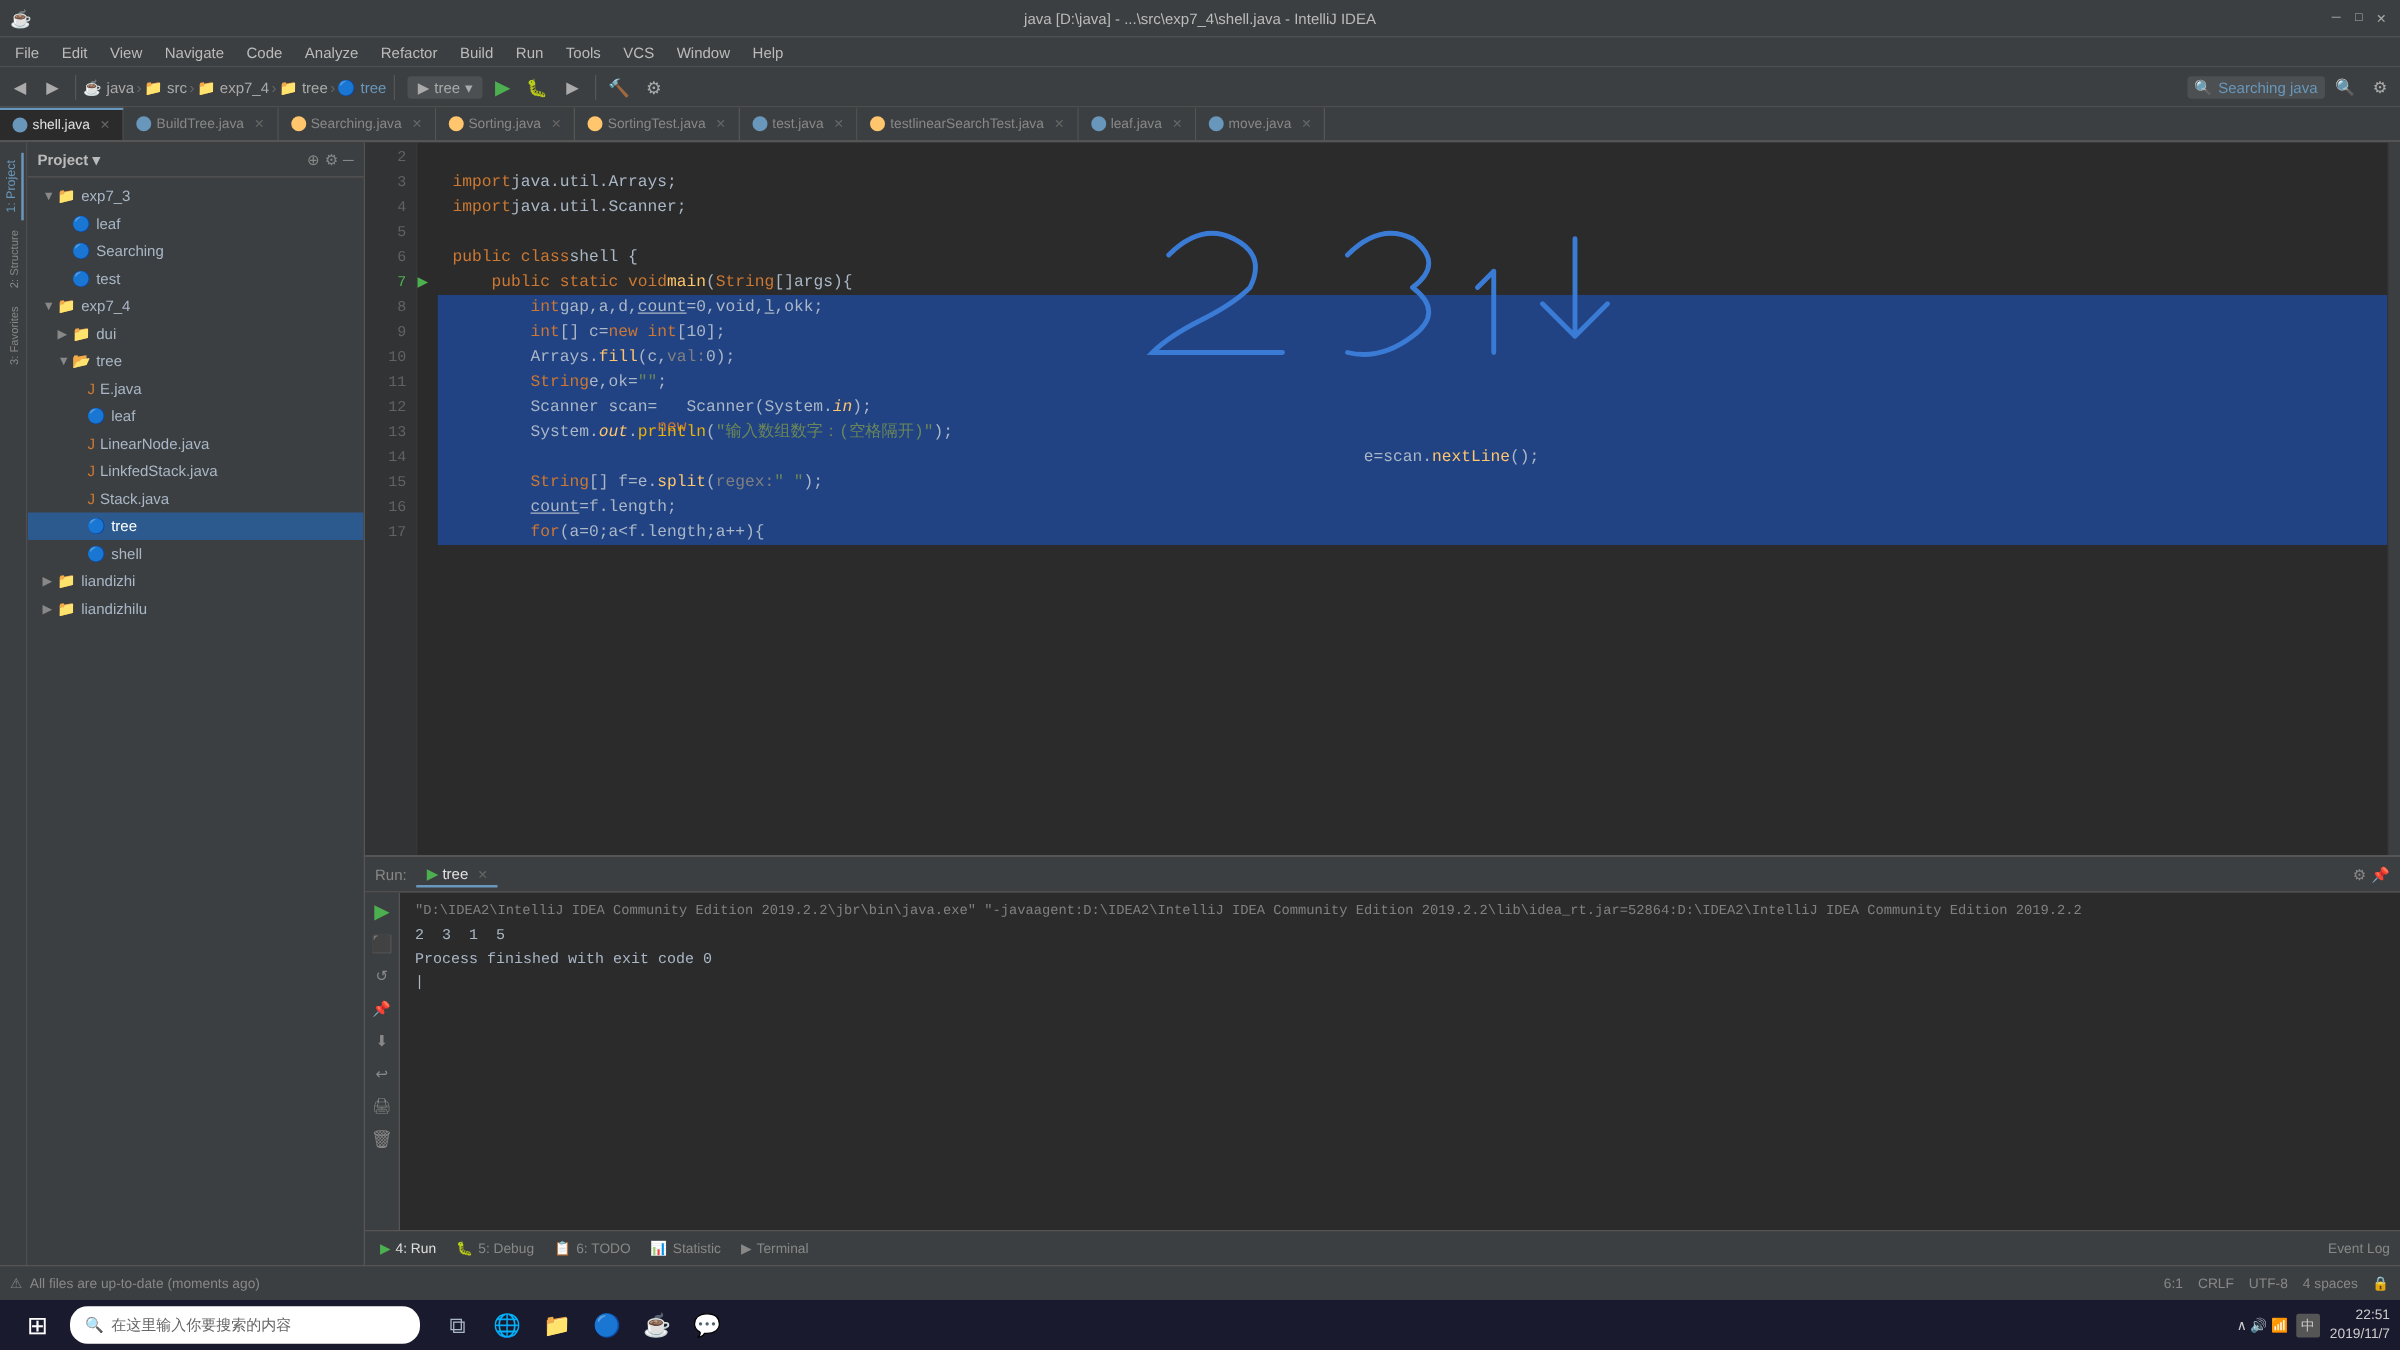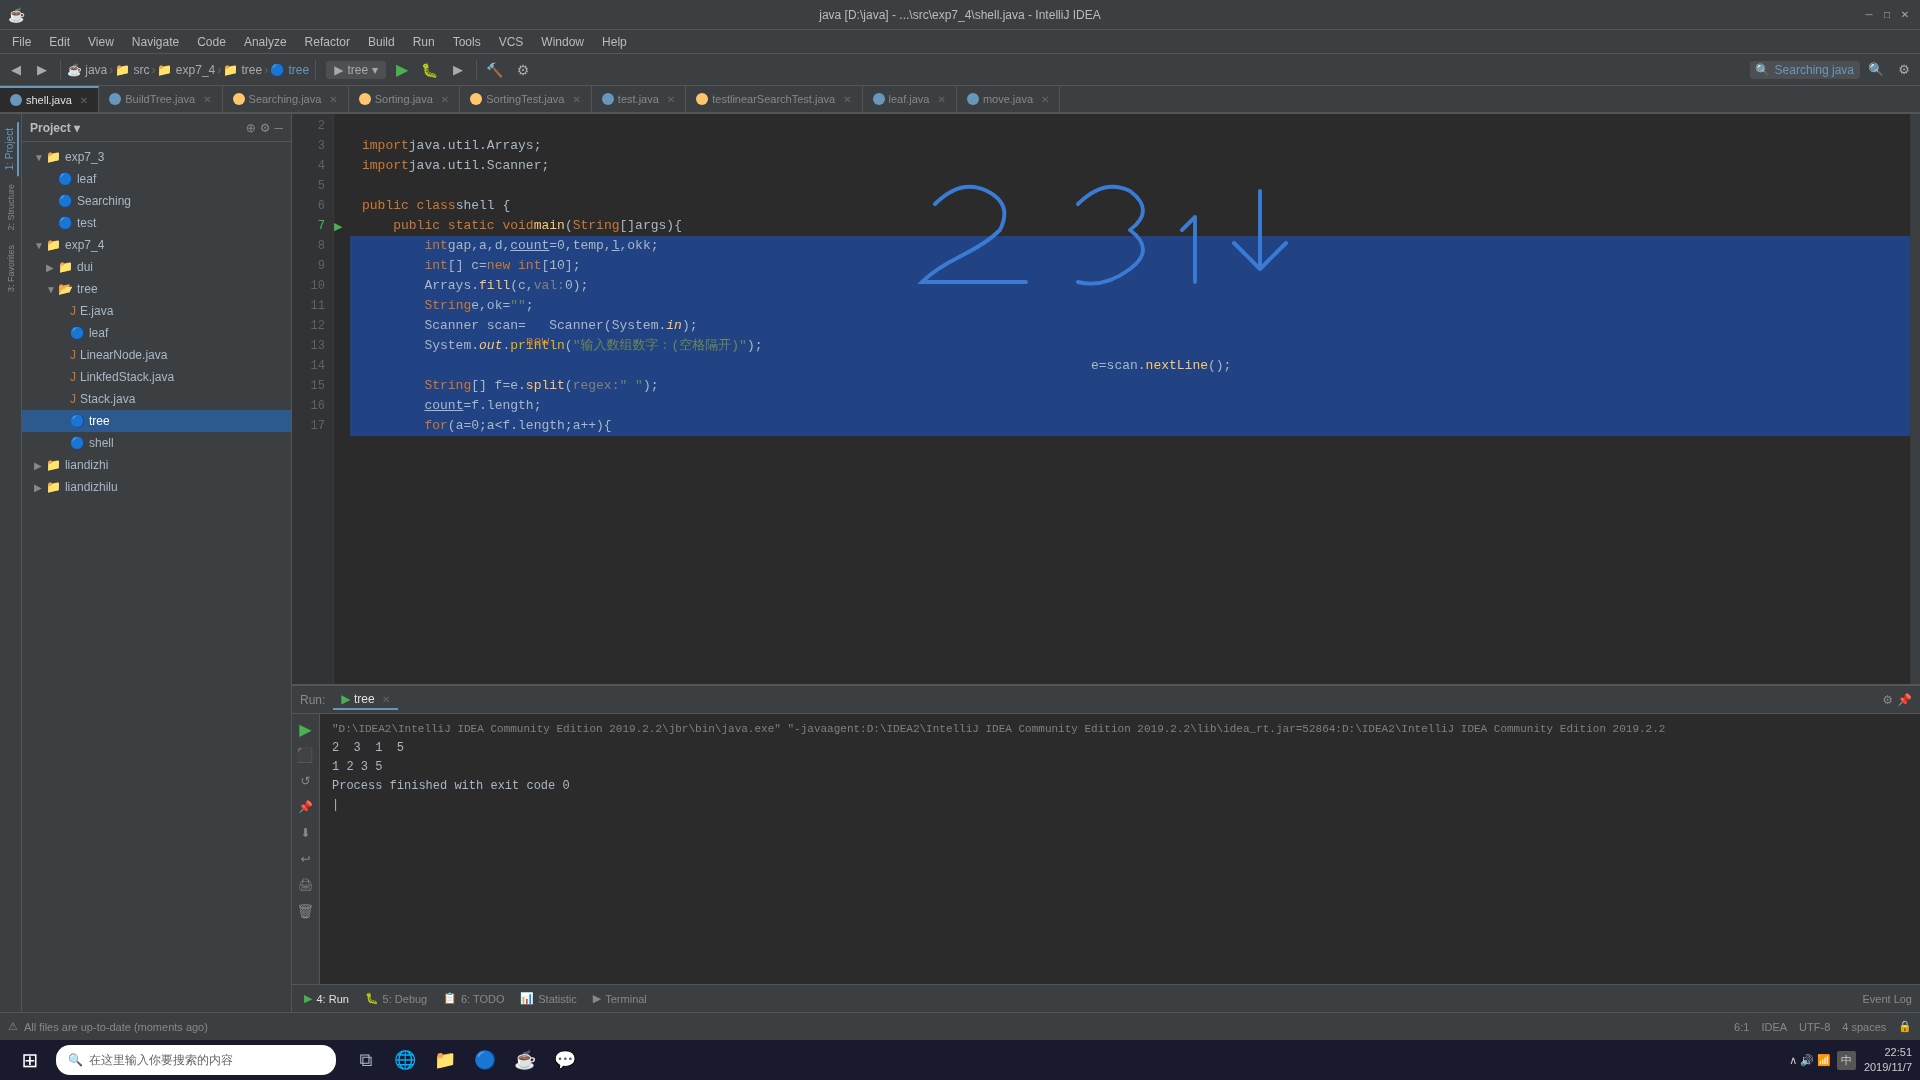--- a/index.html
+++ b/index.html
@@ -620,21 +620,21 @@
               <span style="color:#a9b7c6;">[] </span>
               <span style="color:#a9b7c6;">args</span>
               <span style="color:#a9b7c6;">){</span>
           </div>
 
           <div class="code-line highlighted-block" style="padding:0 12px; height:20px; background:#214283;">
             <span style="color:#a9b7c6;">&nbsp;&nbsp;&nbsp;&nbsp;&nbsp;&nbsp;&nbsp;&nbsp;</span>
               <span style="color:#cc7832;">int </span>
               <span style="color:#a9b7c6;">gap,a,d,</span>
               <span style="color:#a9b7c6; text-decoration:underline;">count</span>
-              <span style="color:#a9b7c6;">=0,temp,</span>
+              <span style="color:#a9b7c6;">=0,void,</span>
               <span style="color:#a9b7c6; text-decoration:underline;">l</span>
               <span style="color:#a9b7c6;">,okk;</span>
           </div>
           <div class="code-line highlighted-block" style="padding:0 12px; height:20px; background:#214283;">
             <span style="color:#a9b7c6;">&nbsp;&nbsp;&nbsp;&nbsp;&nbsp;&nbsp;&nbsp;&nbsp;</span>
               <span style="color:#cc7832;">int</span>
               <span style="color:#a9b7c6;">[] c=</span>
               <span style="color:#cc7832;">new int</span>
               <span style="color:#a9b7c6;">[10];</span>
           </div>
@@ -730,21 +730,20 @@
           <div class="run-side-btn" style="color:#888; font-size:12px;">↺</div>
           <div class="run-side-btn" style="color:#888; font-size:12px;">📌</div>
           <div class="run-side-btn" style="color:#888; font-size:12px;">⬇</div>
           <div class="run-side-btn" style="color:#888; font-size:12px;">↩</div>
           <div class="run-side-btn" style="color:#888; font-size:12px;">🖨</div>
           <div class="run-side-btn" style="color:#888; font-size:14px;">🗑</div>
         </div>
         <div id="run-output" style="flex:1; padding:6px 12px; font-family:'Courier New',monospace; font-size:12px; color:#a9b7c6; overflow-y:auto; line-height:19px;">
           <div class="run-line run-cmd" style="color:#808080; font-size:11px; white-space:pre-wrap; word-break:break-all;">"D:\IDEA2\IntelliJ IDEA Community Edition 2019.2.2\jbr\bin\java.exe" "-javaagent:D:\IDEA2\IntelliJ IDEA Community Edition 2019.2.2\lib\idea_rt.jar=52864:D:\IDEA2\IntelliJ IDEA Community Edition 2019.2.2</div>
           <div class="run-line" style="color:#a9b7c6;">2  3  1  5</div>
-          <div class="run-line" style="color:#a9b7c6;">1 2 3 5</div>
           <div class="run-line" style="color:#a9b7c6;">Process finished with exit code 0</div>
           <div class="run-line" style="color:#a9b7c6;">|</div>
         </div>
       </div>
     </div>
 
     <div id="run-bottom-tabs" style="height:28px; background:#3c3f41; display:flex; align-items:center; padding:0 8px; gap:8px; border-top:1px solid #555;">
       <div class="bottom-tab active">
         <span style="color:#4caf50; font-size:11px;">▶</span>
         <span style="font-size:11px; color:#e0e0e0;">4: Run</span>
@@ -774,21 +773,21 @@
 
 </div>
 
 <div id="status-bar" style="height:28px; background:#3c3f41; display:flex; align-items:center; padding:0 8px; border-top:1px solid #555; font-size:11px; color:#888;">
   <div class="status-left" style="flex:1; display:flex; align-items:center; gap:6px;">
     <span style="color:#888;">⚠</span>
     <span>All files are up-to-date (moments ago)</span>
   </div>
   <div class="status-right" style="display:flex; align-items:center; gap:12px;">
     <span>6:1</span>
-    <span>IDEA</span>
+    <span>CRLF</span>
     <span>UTF-8</span>
     <span>4 spaces</span>
     <span>🔒</span>
   </div>
 </div>
 
 <div id="taskbar" style="height:40px; background:#1a1a2e; display:flex; align-items:center; padding:0 8px; gap:4px; position:relative;">
   <div class="taskbar-start" style="width:44px; height:36px; display:flex; align-items:center; justify-content:center; color:#fff; font-size:20px; cursor:pointer;">⊞</div>
   <div class="taskbar-search" style="width:280px; height:30px; background:#fff; border-radius:14px; display:flex; align-items:center; padding:0 12px; font-size:12px; color:#333; gap:6px;">
     <span style="color:#333;">🔍</span>

